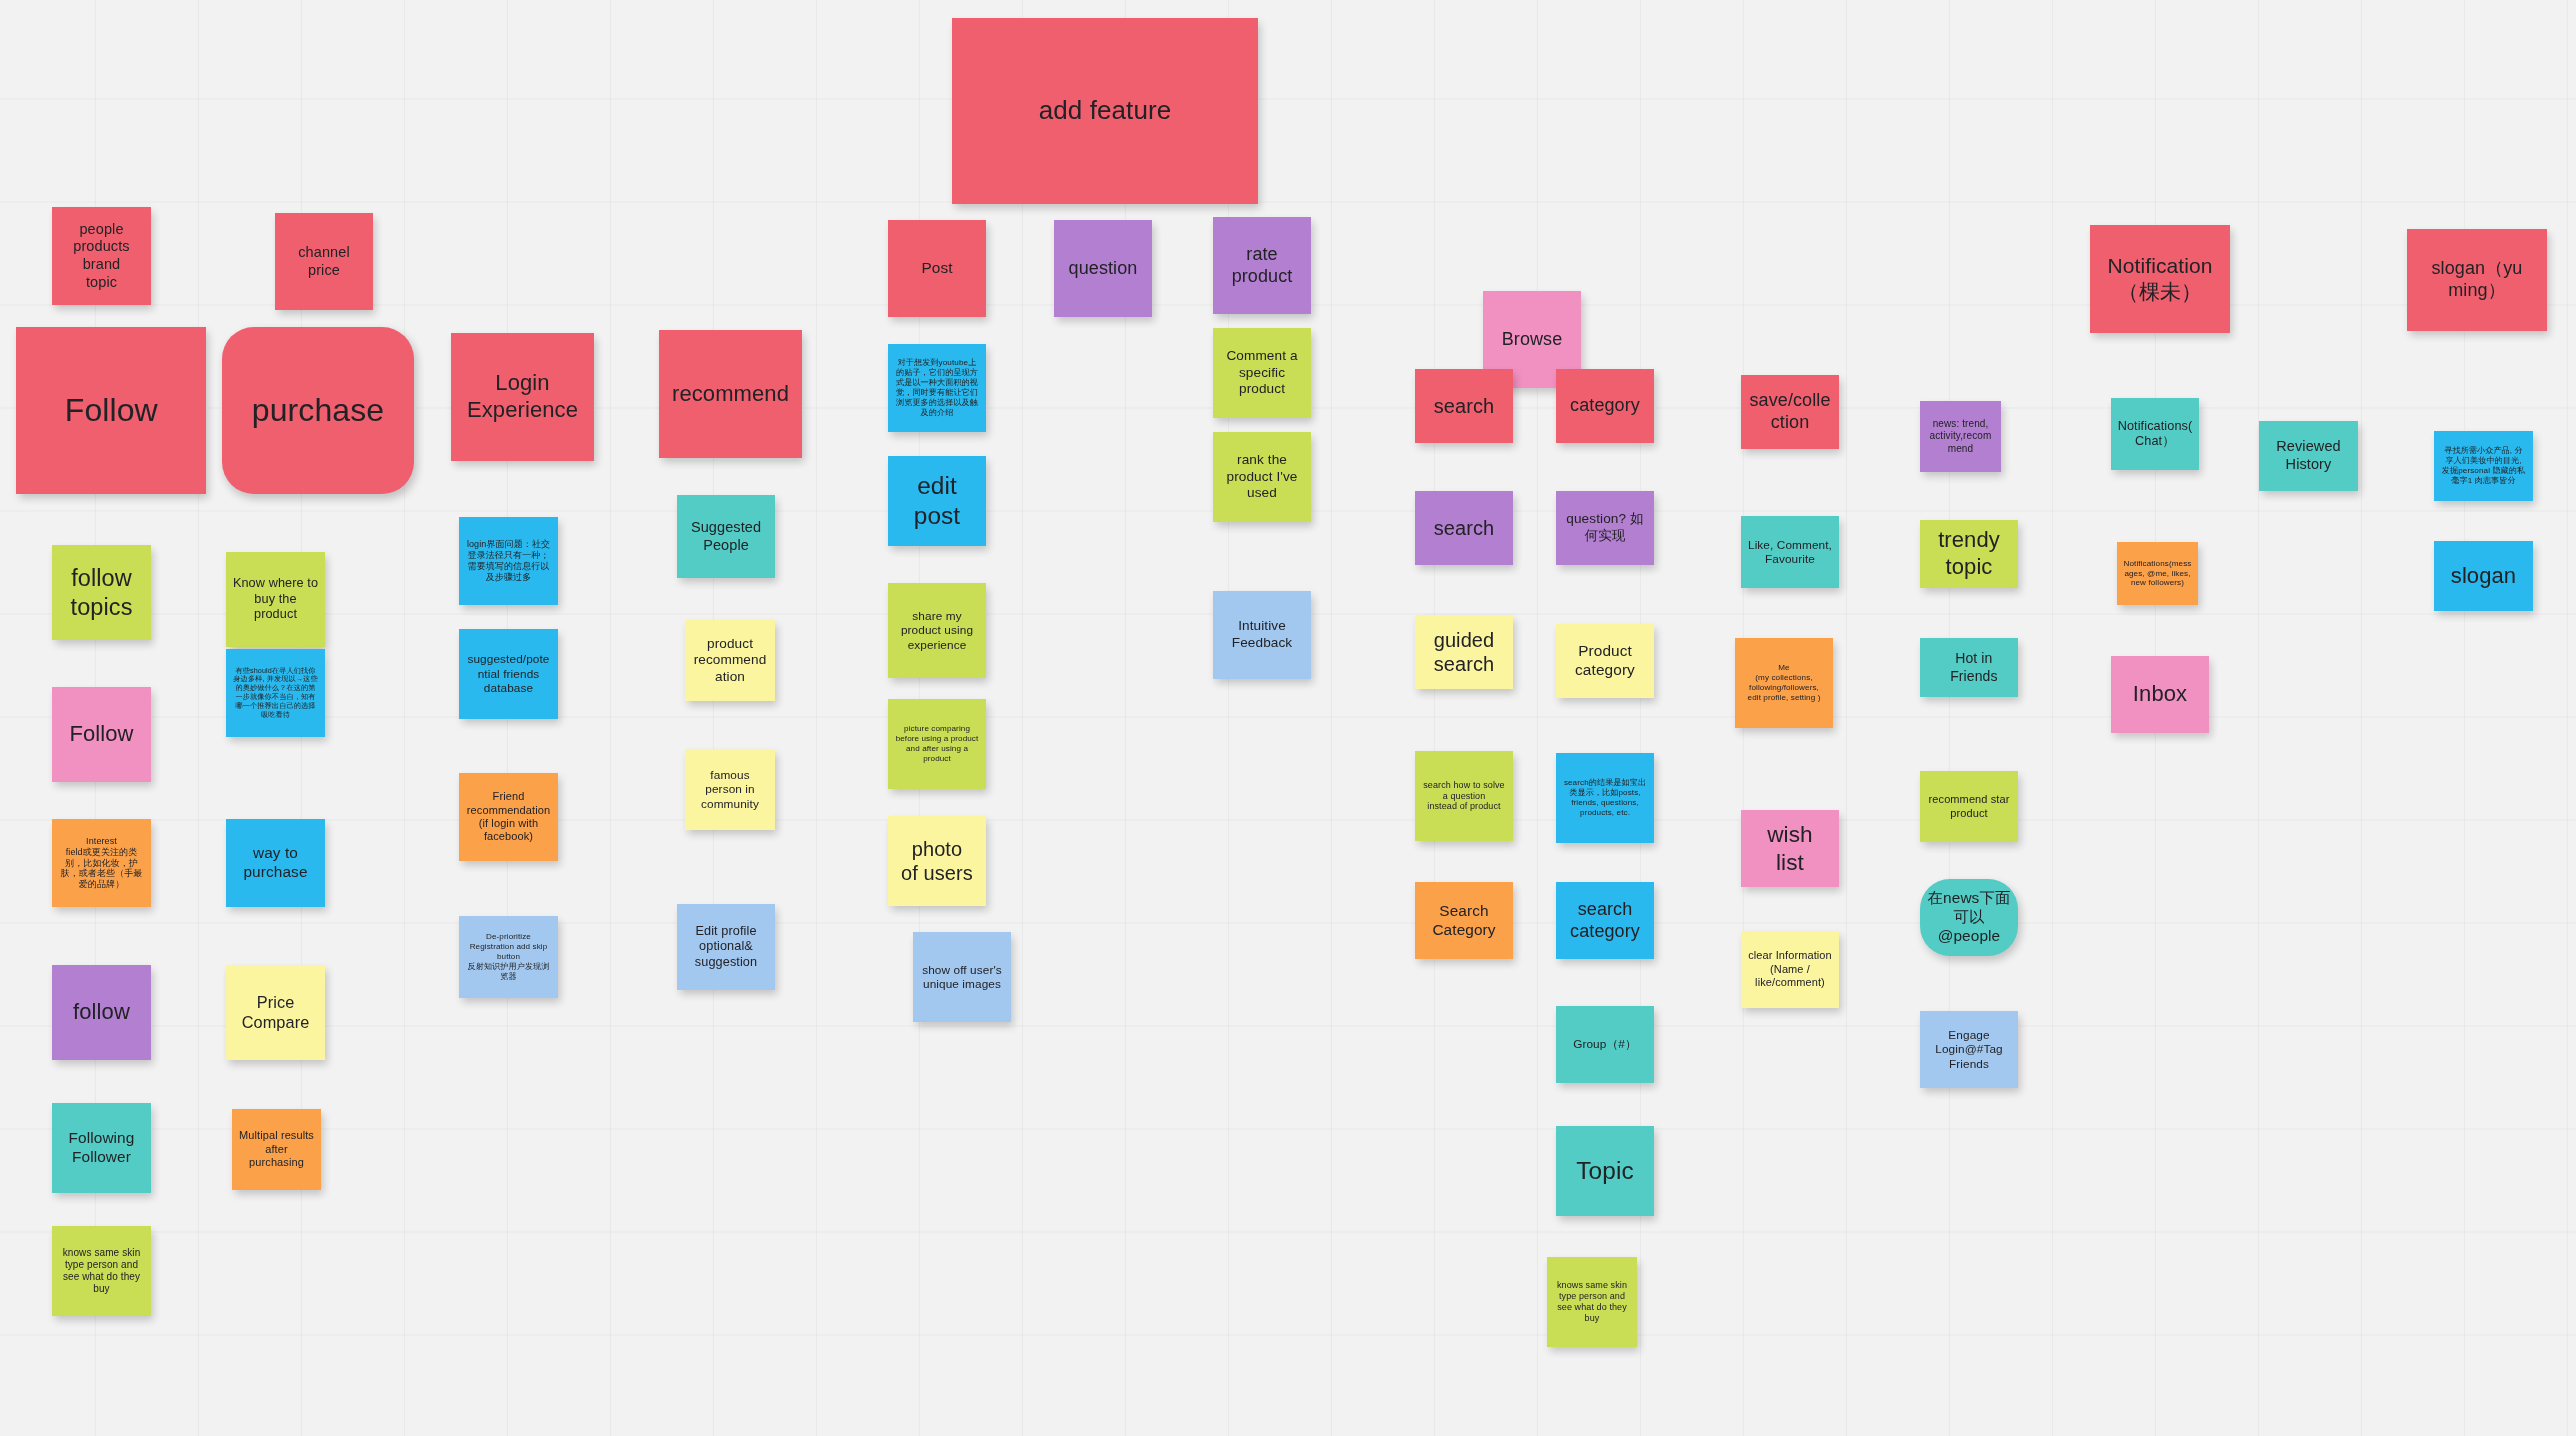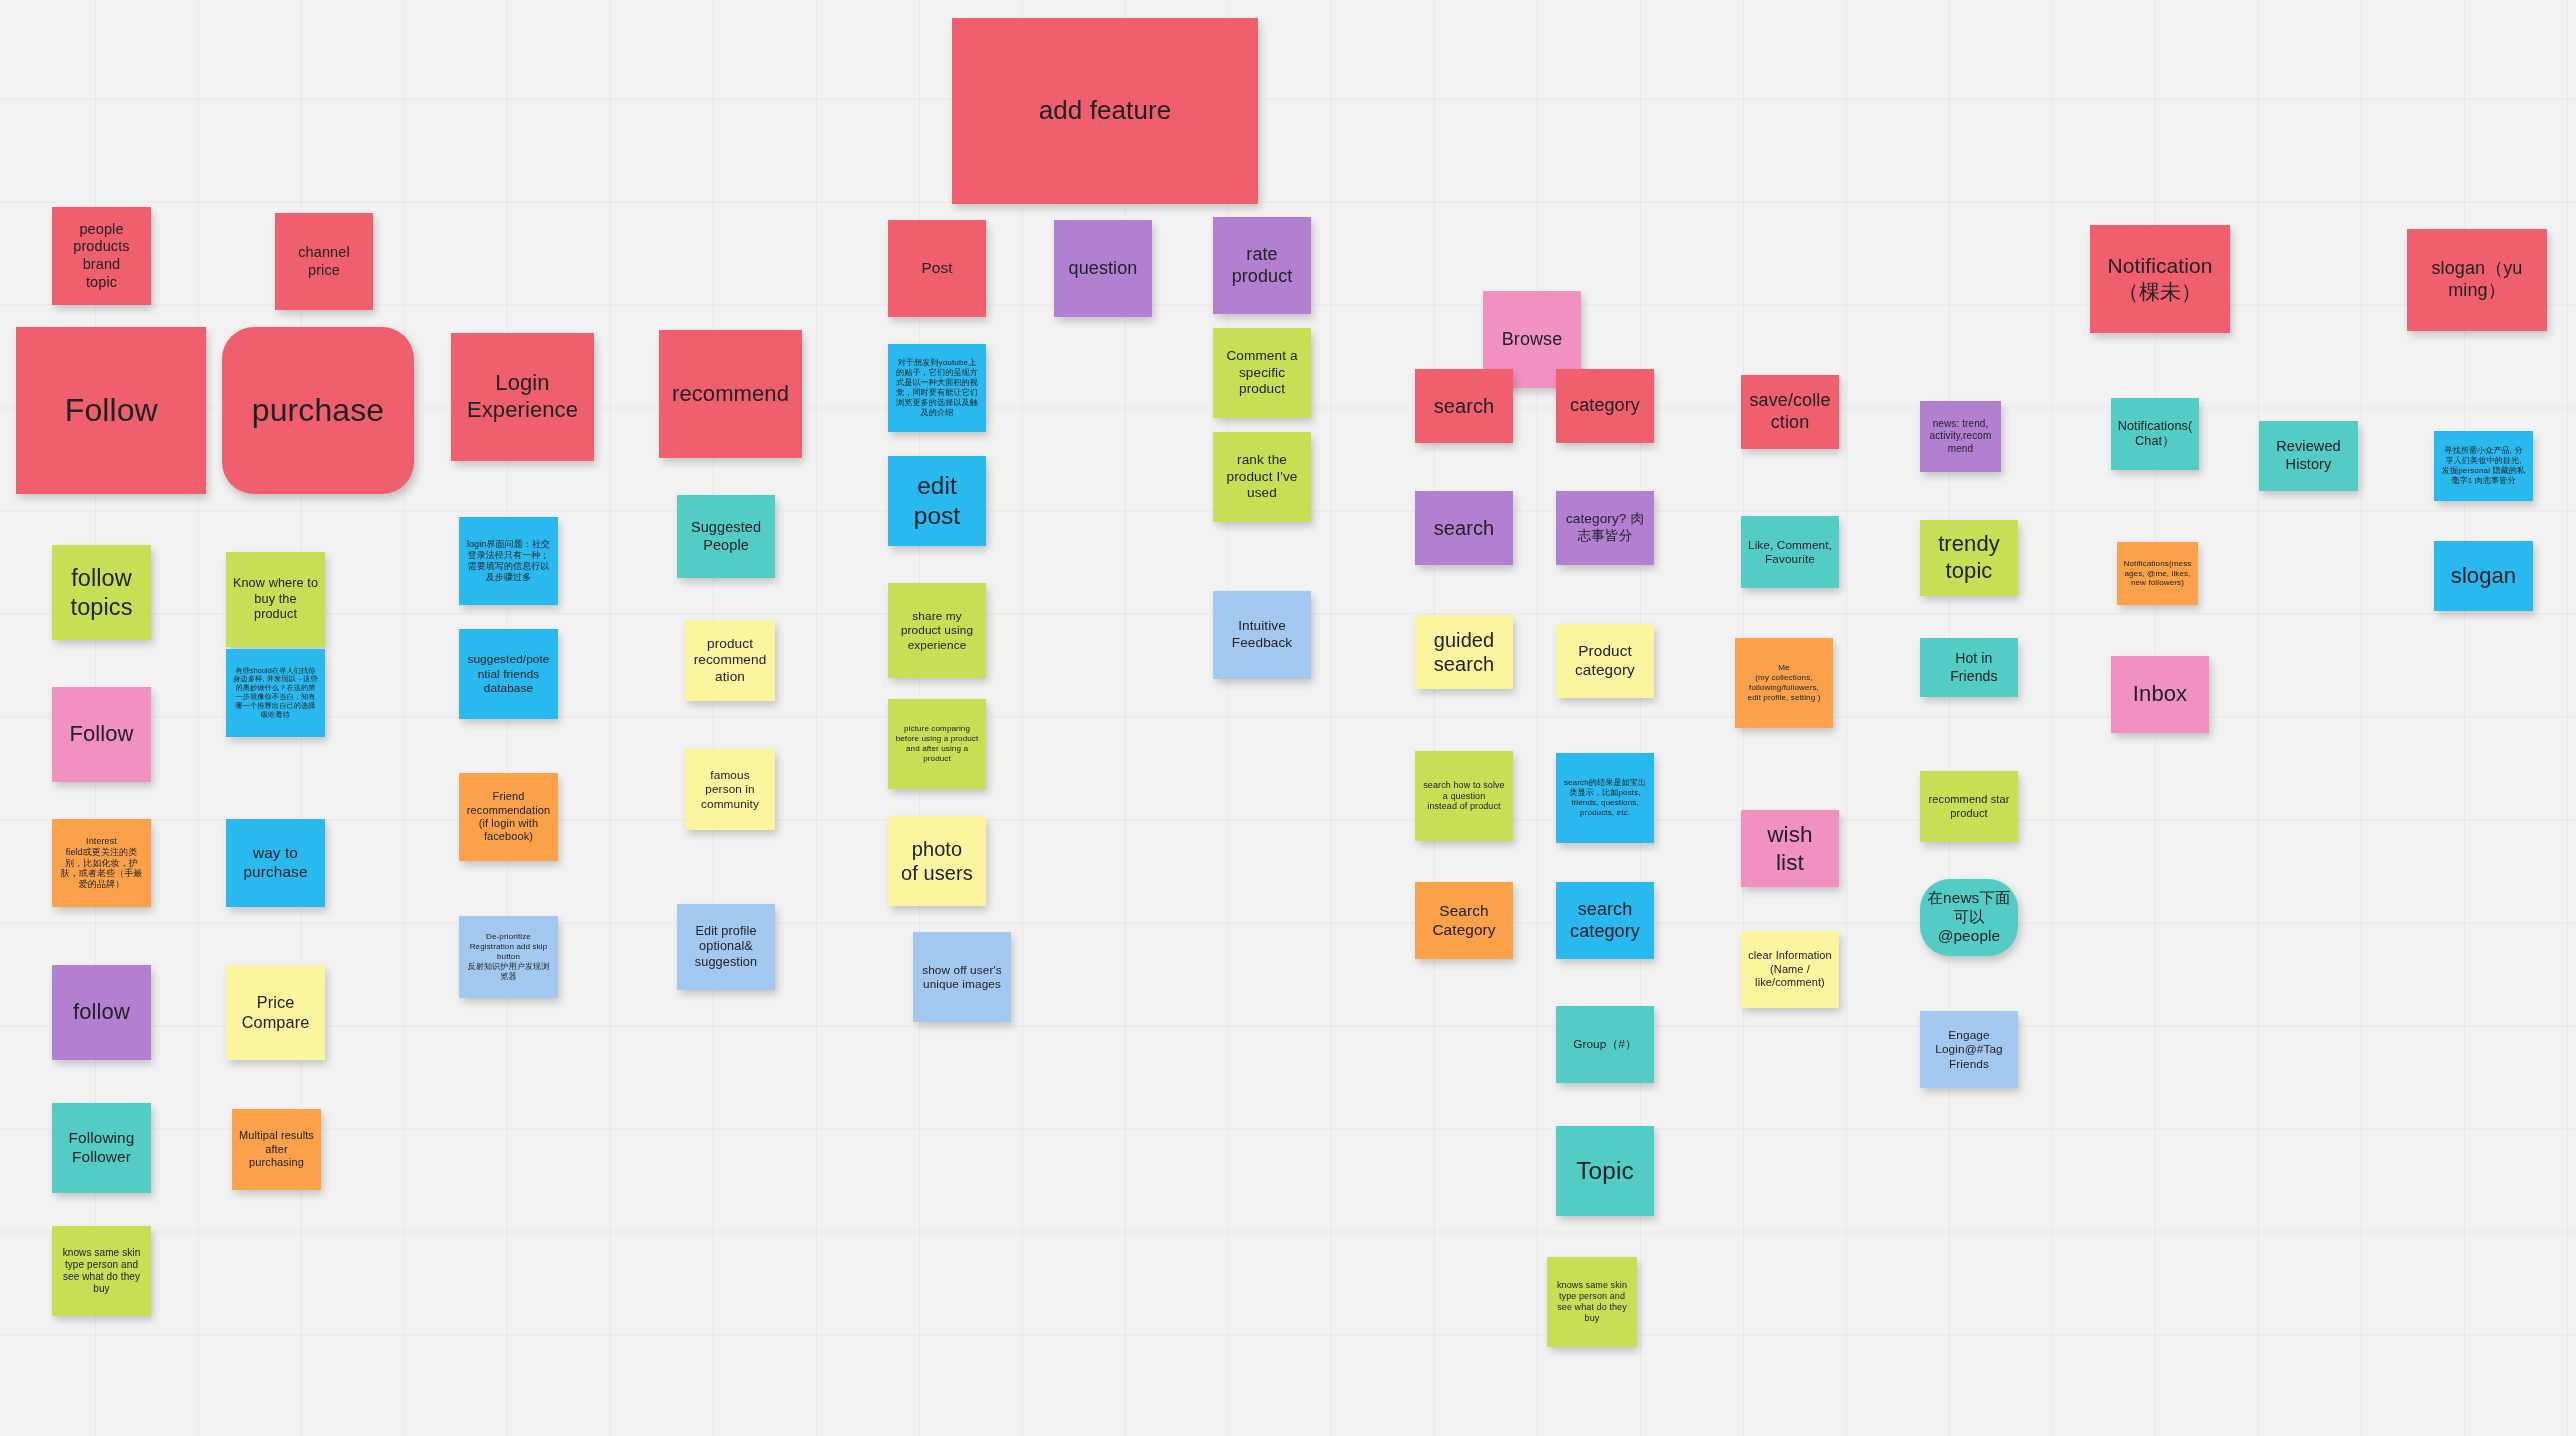--- a/index.html
+++ b/index.html
@@ -72,23 +72,23 @@
 topics</div>
     <div class="note" style="left: 226px; top: 552px; width: 99px; height: 95px; background: rgb(201, 221, 85); font-size: 12.7px;">Know where to buy the product</div>
     <div class="note" style="left: 459px; top: 517px; width: 99px; height: 88px; background: rgb(41, 185, 238); font-size: 9px;">login界面问题：社交登录法径只有一种；需要填写的信息行以及步骤过多</div>
     <div class="note" style="left: 677px; top: 495px; width: 98px; height: 83px; background: rgb(82, 204, 196); font-size: 14.5px;">Suggested People</div>
     <div class="note" style="left: 888px; top: 344px; width: 98px; height: 88px; background: rgb(41, 185, 238); font-size: 8.1px;">对于想发到youtube上的贴子，它们的呈现方式是以一种大面积的视觉，同时要有能让它们浏览更多的选择以及触及的介绍</div>
     <div class="note" style="left: 888px; top: 456px; width: 98px; height: 90px; background: rgb(41, 185, 238); font-size: 24.4px;">edit
 post</div>
     <div class="note" style="left: 1213px; top: 328px; width: 98px; height: 90px; background: rgb(201, 221, 85); font-size: 13.6px;">Comment a specific product</div>
     <div class="note" style="left: 1213px; top: 432px; width: 98px; height: 90px; background: rgb(201, 221, 85); font-size: 13.6px;">rank the product I've used</div>
     <div class="note" style="left: 1415px; top: 491px; width: 98px; height: 74px; background: rgb(179, 127, 208); font-size: 20px;">search</div>
-    <div class="note" style="left: 1556px; top: 491px; width: 98px; height: 74px; background: rgb(179, 127, 208); font-size: 13.6px;">category?  肉志事皆分</div>
+    <div class="note" style="left: 1556px; top: 491px; width: 98px; height: 74px; background: rgb(179, 127, 208); font-size: 13.6px;">question?  如何实现</div>
     <div class="note" style="left: 1741px; top: 516px; width: 98px; height: 72px; background: rgb(82, 204, 196); font-size: 11.8px;">Like, Comment, Favourite</div>
-    <div class="note" style="left: 1920px; top: 520px; width: 98px; height: 76px; background: rgb(201, 221, 85); font-size: 22px;">trendy
+    <div class="note" style="left: 1920px; top: 520px; width: 98px; height: 68px; background: rgb(201, 221, 85); font-size: 22px;">trendy
 topic</div>
     <div class="note" style="left: 2117px; top: 542px; width: 81px; height: 63px; background: rgb(251, 161, 74); font-size: 8.1px;">Notifications(messages, @me, likes, new followers)</div>
     <div class="note" style="left: 2434px; top: 541px; width: 99px; height: 70px; background: rgb(41, 185, 238); font-size: 22px;">slogan</div>
     <div class="note" style="left: 52px; top: 687px; width: 99px; height: 95px; background: rgb(240, 145, 194); font-size: 22px;">Follow</div>
     <div class="note" style="left: 226px; top: 649px; width: 99px; height: 88px; background: rgb(41, 185, 238); font-size: 7.2px;">有些should在寻人们找你身边多样, 并发现以→这些的奥妙做什么？在这的第一步就像你不当自，知有哪一个推荐出自己的选择吸吃看待</div>
     <div class="note" style="left: 459px; top: 629px; width: 99px; height: 90px; background: rgb(41, 185, 238); font-size: 11.8px;">suggested/potential friends database</div>
     <div class="note" style="left: 685px; top: 620px; width: 90px; height: 81px; background: rgb(251, 245, 160); font-size: 13.6px;">product recommendation</div>
     <div class="note" style="left: 888px; top: 583px; width: 98px; height: 95px; background: rgb(201, 221, 85); font-size: 11.8px;">share my product using experience</div>
     <div class="note" style="left: 1213px; top: 591px; width: 98px; height: 88px; background: rgb(163, 200, 240); font-size: 13.6px;">Intuitive Feedback</div>
     <div class="note" style="left: 1415px; top: 615px; width: 98px; height: 74px; background: rgb(251, 245, 160); font-size: 20px;">guided

